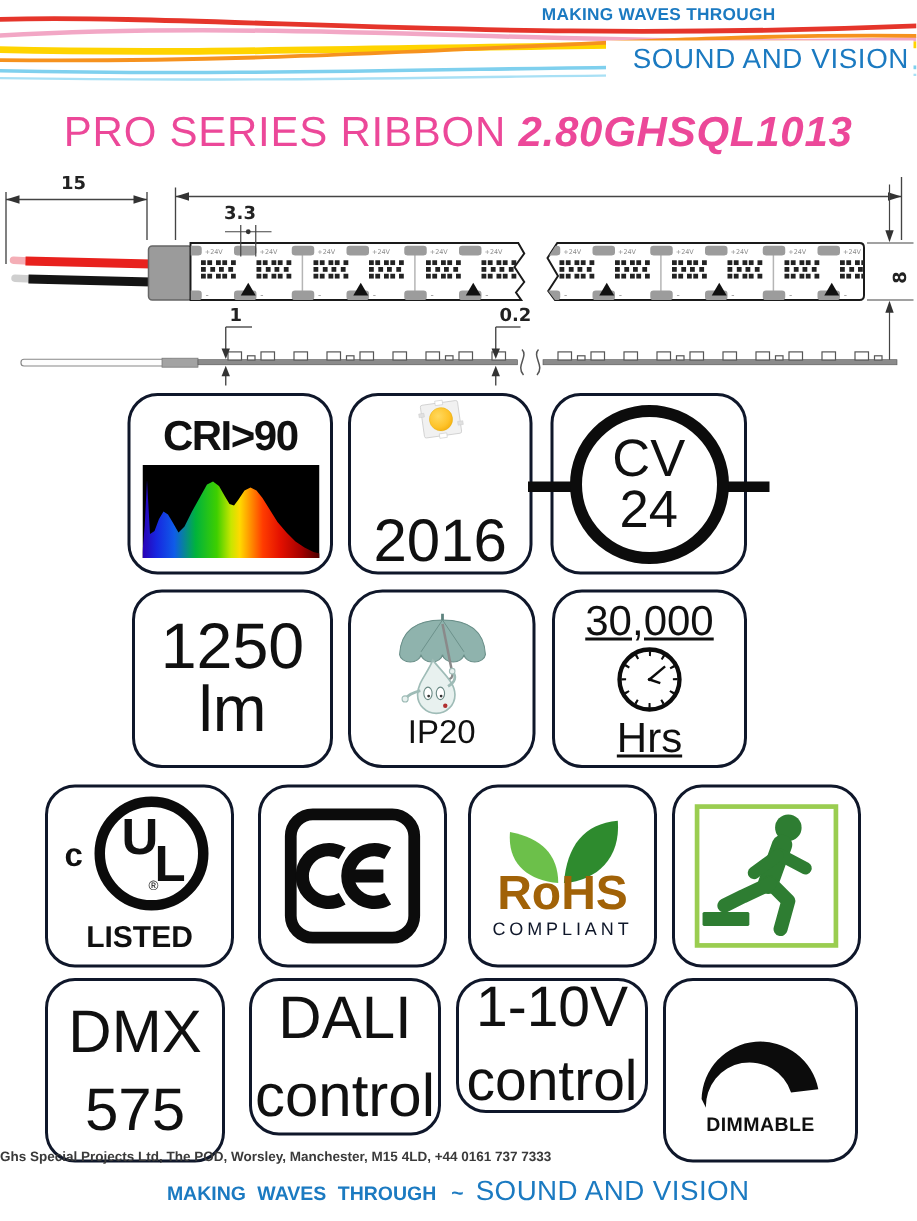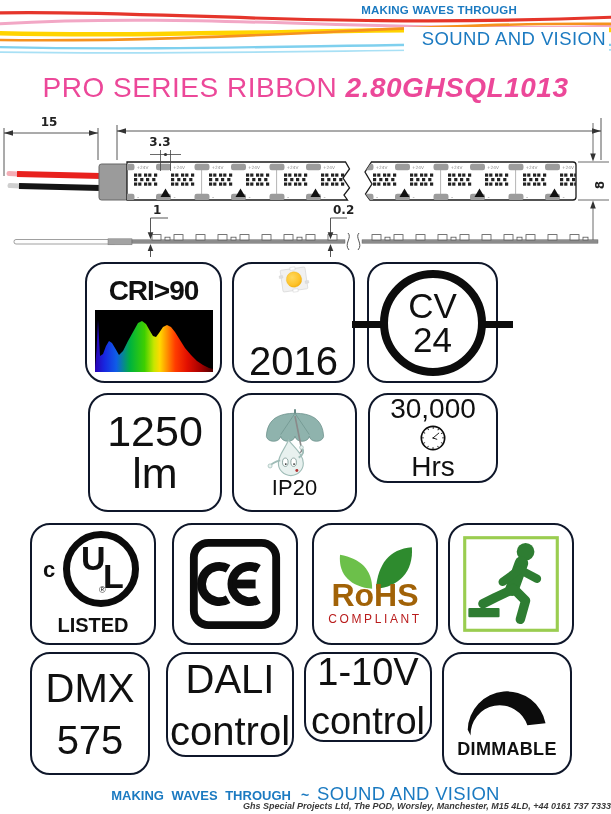--- a/index.html
+++ b/index.html
@@ -39,30 +39,30 @@
 
   .ul-wrap{position:relative;width:104px;height:80px;}
   .ul-circle{position:absolute;left:22px;top:0;width:76px;height:76px;box-sizing:border-box;border:7px solid #0b0b0b;border-radius:50%;}
   .ul-u{position:absolute;left:11px;top:1px;font-size:34px;font-weight:700;}
   .ul-l{position:absolute;left:33px;top:19px;font-size:34px;font-weight:700;}
   .ul-reg{position:absolute;left:29px;top:47px;font-size:9px;}
   .ul-c{position:absolute;left:2px;top:26px;font-size:22px;font-weight:700;}
   .ul-listed{font-size:20px;font-weight:700;margin-top:3px;letter-spacing:0;}
 
   .rohs-word{font-size:32px;font-weight:800;line-height:1;margin-top:-13px;color:#a16207;z-index:2;}
-  .rohs-sub{font-size:12px;letter-spacing:2.6px;margin-top:1px;color:#b91c1c;}
-
-  .dim-label{font-size:18px;font-weight:600;letter-spacing:.3px;margin-top:2px;}
+  .rohs-sub{font-size:12px;letter-spacing:2.6px;margin-top:1px;color:#0f172a;}
+
+  .dim-label{font-size:13px;font-weight:600;letter-spacing:.3px;margin-top:2px;}
 
   
   .footer-line{position:absolute;top:783px;left:0;width:100%;text-align:center;color:#1b7ac1;white-space:nowrap;}
   .foot-small{font-size:13px;font-weight:700;word-spacing:4px;}
   .foot-tilde{font-size:14px;font-weight:700;margin:0 8px 0 10px;}
   .foot-large{font-size:18.5px;font-weight:500;letter-spacing:.3px;}
-  .footer-addr{position:absolute;top:801px;left:0;width:100%;text-align:right;font-size:9px;font-style:italic;font-weight:600;color:#3a3a3a;}
+  .footer-addr{position:absolute;top:766px;left:0;width:100%;text-align:left;font-size:9px;font-weight:600;color:#3a3a3a;}
 </style>
 </head>
 <body>
 
 <div id="page">
 
   <svg id="ribbons" width="611" height="58" viewBox="0 0 611 58">
     <path d="M-6,13 C140,9 330,29 617,17" stroke="#e5352b" stroke-width="3.2" fill="none"></path>
     <path d="M-6,24 C200,12 380,33 617,26" stroke="#f2a7c5" stroke-width="3" fill="none"></path>
     <path d="M-6,33 C170,38 360,27 617,30" stroke="#ffd400" stroke-width="4.5" fill="none"></path>
@@ -291,21 +291,21 @@
       <div>CV</div>
       <div>24</div>
     </div>
   </div>
 
   <div class="badge" style="left:88px;top:393px;width:134px;height:119px;">
     <div class="lum">1250</div>
     <div class="lum">lm</div>
   </div>
 
-  <div class="badge" style="left:232px;top:393px;width:125px;height:119px;">
+  <div class="badge" style="left:232px;top:393px;width:125px;height:119px;border-radius:23px;">
     <svg width="80" height="72" viewBox="0 0 80 78">
       <path d="M9,34 C10,14 24,9 40,9 C56,9 70,14 71,34 A7.8,6 0 0 1 55.5,34 A7.8,6 0 0 1 40,34 A7.8,6 0 0 1 24.5,34 A7.8,6 0 0 1 9,34 Z" fill="#8fb3ad" stroke="#6a8f89" stroke-width=".8"></path>
       <line x1="40" y1="9" x2="24.5" y2="32" stroke="#6a8f89" stroke-width=".7"></line>
       <line x1="40" y1="9" x2="55.5" y2="32" stroke="#6a8f89" stroke-width=".7"></line>
       <line x1="40" y1="9" x2="40" y2="4.5" stroke="#5e837e" stroke-width="2"></line>
       <line x1="40" y1="12" x2="47" y2="47" stroke="#8a8a8a" stroke-width="1.8"></line>
       <path d="M47,47 q1,5 -4,5" stroke="#8a8a8a" stroke-width="1.6" fill="none"></path>
       <path d="M33,38 C29,48 22,54 22,63 A13.5,13.5 0 1 0 49,63 C49,54 40,47 33,38 Z" fill="#e8f1ef" stroke="#9fbcb7" stroke-width="1.2"></path>
       <path d="M44,57 Q52,52 47,46" stroke="#9fbcb7" stroke-width="2" fill="none"></path>
       <circle cx="47" cy="46" r="2" fill="#e8f1ef" stroke="#9fbcb7" stroke-width=".8"></circle>
@@ -313,21 +313,21 @@
       <circle cx="13" cy="66" r="2.2" fill="#e8f1ef" stroke="#9fbcb7" stroke-width=".8"></circle>
       <ellipse cx="29.5" cy="62" rx="3" ry="4.5" fill="#fff" stroke="#6b8a85" stroke-width=".8"></ellipse>
       <ellipse cx="38.5" cy="62" rx="3" ry="4.5" fill="#fff" stroke="#6b8a85" stroke-width=".8"></ellipse>
       <circle cx="30" cy="64" r="1" fill="#333"></circle>
         <circle cx="39" cy="64" r="1" fill="#333"></circle>
       <circle cx="42" cy="71" r="1.6" fill="#b03030"></circle>
     </svg>
     <div class="ip-label">IP20</div>
   </div>
 
-  <div class="badge" style="left:368px;top:393px;width:130px;height:90px;">
+  <div class="badge" style="left:368px;top:393px;width:130px;height:119px;text-decoration:underline;">
     <div class="hrs-num">30,000</div>
     <svg width="48" height="48" viewBox="0 0 60 60" style="margin:1px 0;">
       <circle cx="30" cy="30" r="25" fill="none" stroke="#0c0c0c" stroke-width="3.6"></circle>
       <circle cx="30" cy="30" r="21.5" fill="none" stroke="#0c0c0c" stroke-width="4" stroke-dasharray="1.8 9.46" transform="rotate(-3 30 30)"></circle>
       <line x1="30" y1="30" x2="43" y2="19" stroke="#0c0c0c" stroke-width="2"></line>
       <line x1="30" y1="30" x2="39" y2="33" stroke="#0c0c0c" stroke-width="2"></line>
       <circle cx="30" cy="30" r="1.5" fill="#0c0c0c"></circle>
     </svg>
     <div class="hrs-num">Hrs</div>
   </div>

